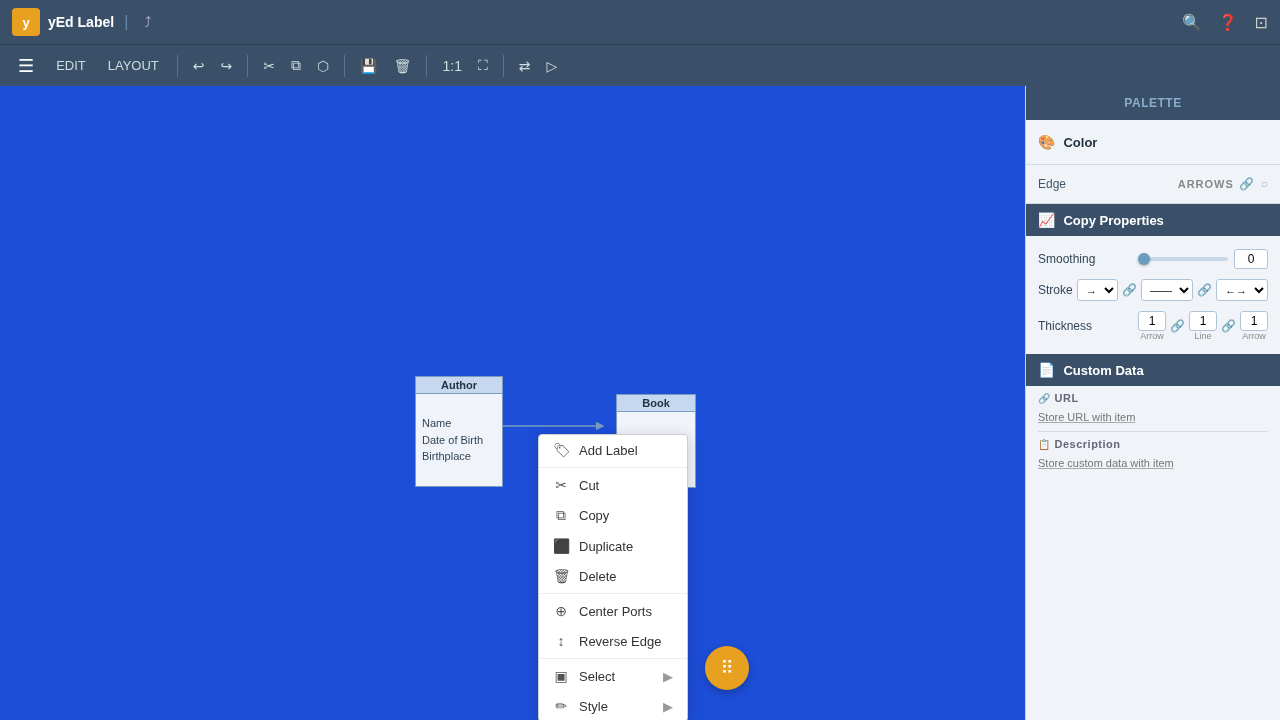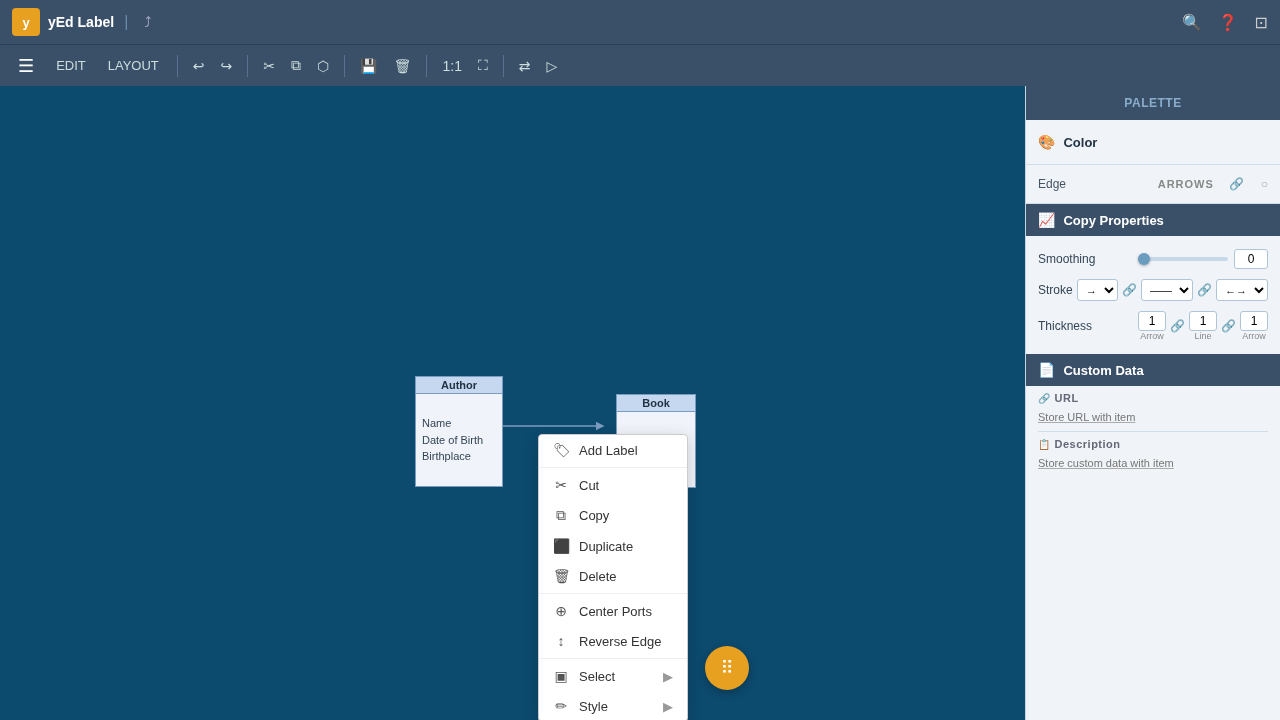--- a/index.html
+++ b/index.html
@@ -56,21 +56,21 @@
 
     
     #main {
       display: flex;
       height: calc(720px - 86px);
     }
 
     
     #canvas {
       flex: 1;
-      background: #0c4a6e;
+      background: #1d4ed8;
       position: relative;
       overflow: hidden;
     }
 
     
     .erd-node {
       position: absolute;
       border: 1.5px solid #7a9cc0;
       background: #f0f4fa;
       font-size: 11px;
@@ -168,21 +168,21 @@
       align-items: center;
       justify-content: space-between;
       padding: 4px 0;
       font-size: 12px;
       color: #345;
     }
     .section-row .label { color: #456; font-size: 12px; }
     .arrows-row {
       display: flex;
       align-items: center;
-      gap: 16px;
+      gap: 6px;
       text-align: right;
     }
     .arrows-label { font-size: 11px; color: #888; letter-spacing: 1px; font-weight: 600; }
 
     
     .edge-props-header {
       background: #3a5068;
       color: white;
       display: flex;
       align-items: center;

